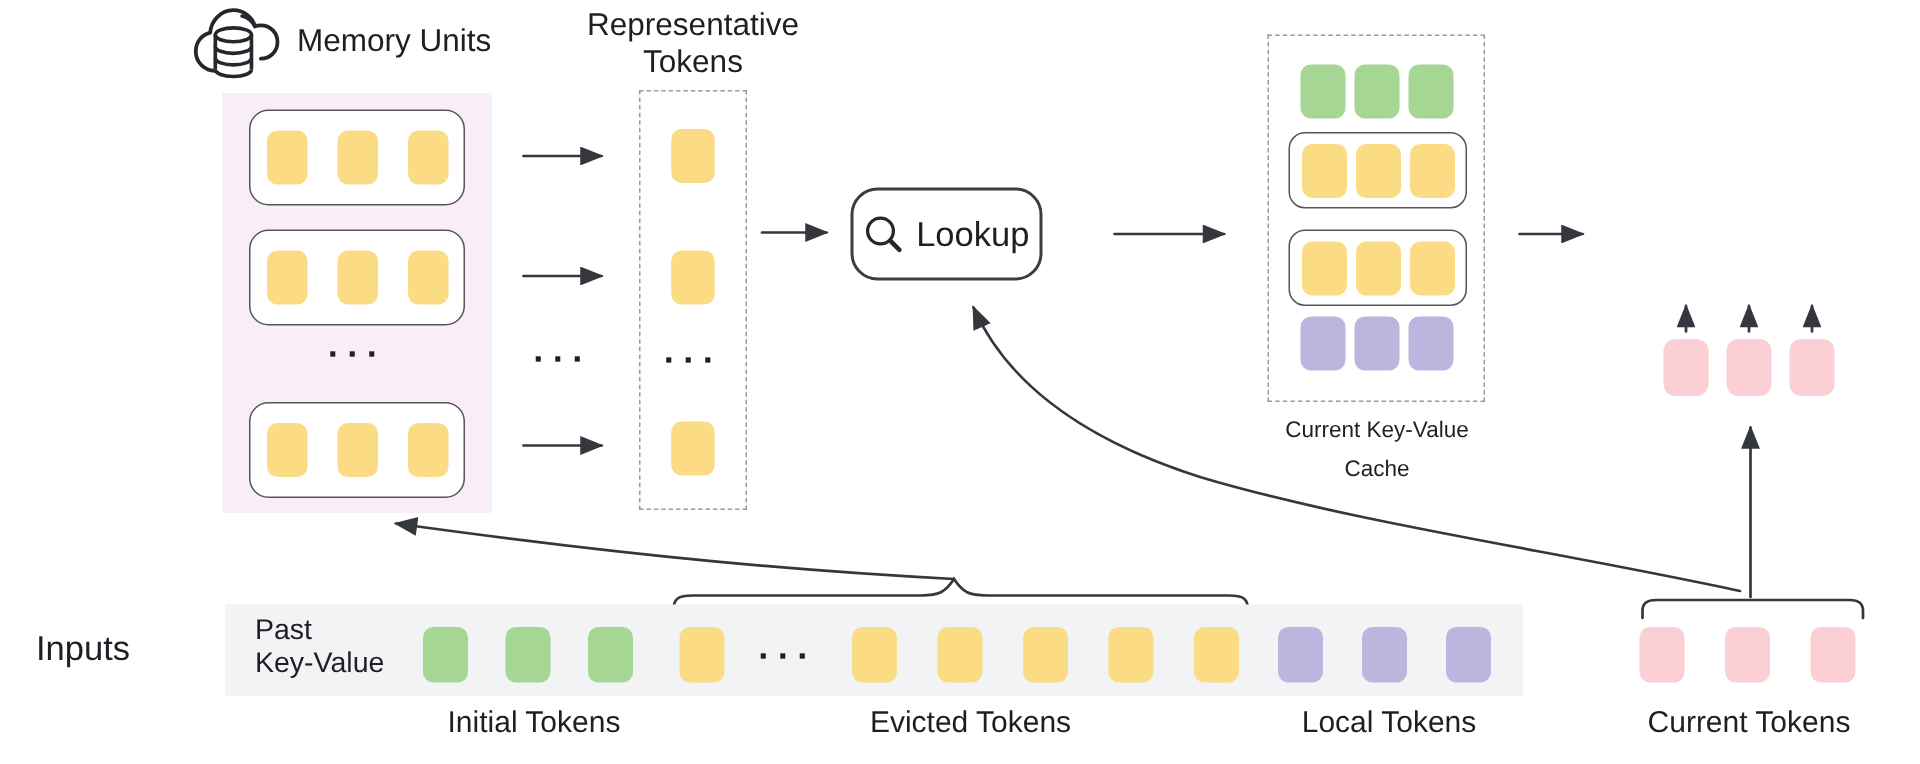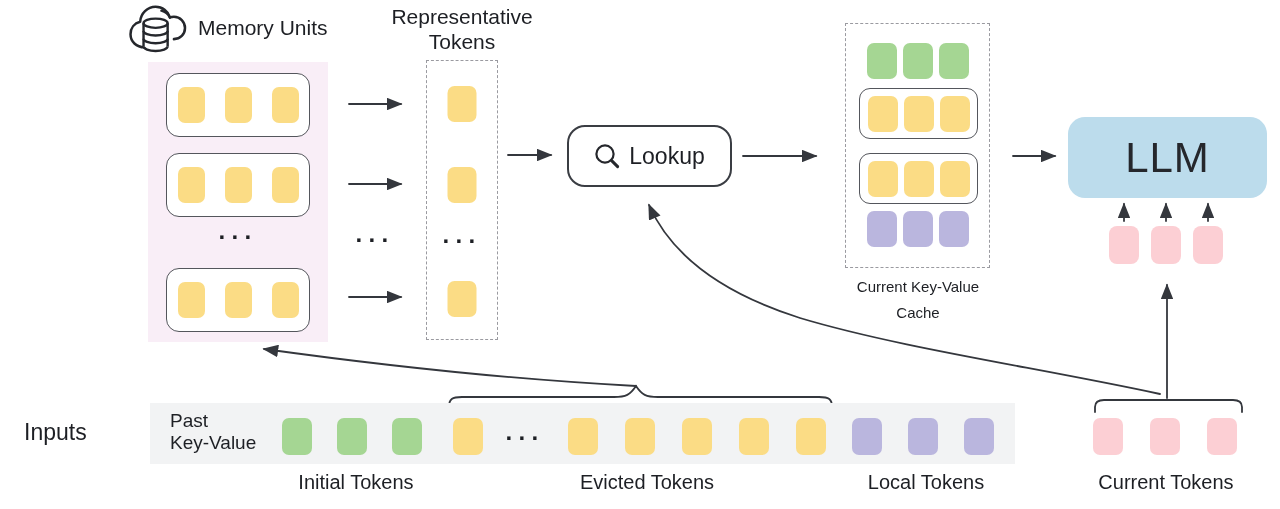--- a/index.html
+++ b/index.html
@@ -32,21 +32,21 @@
   #panel-dots{left:0;width:100%;top:163px}
   #mid-dots{left:345px;top:228px;width:60px}
 
   
   #rep-label{left:372px;top:4px;width:180px;font-size:21px;line-height:25px}
   #rep-box{left:426px;top:60px;width:72px;height:280px;border:1.6px dashed #9a9aa0}
   #rep-box .token{position:absolute;left:50%;transform:translateX(-50%);width:29px;height:36px;background:var(--yellow,#fbdc85)}
   #rep-dots{left:0;width:100%;top:168px}
 
   
-  #lookup-btn{left:567px;top:125px;width:165px;height:62px;background:#fff;border:2px solid #3a3d43;border-radius:18px;display:flex;align-items:center;justify-content:center;gap:9px}
+  #lookup-btn{left:567px;top:125px;width:128px;height:62px;background:#fff;border:2px solid #3a3d43;border-radius:18px;display:flex;align-items:center;justify-content:center;gap:9px}
   #lookup-btn span{font-size:23px;color:var(--text,#1d1f24)}
 
   
   #cache-box{left:845px;top:23px;width:145px;height:245px;border:1.6px dashed #9a9aa0}
   .cache-row{position:absolute;left:0;width:100%;display:flex;justify-content:center;align-items:center;gap:6px}
   .cache-row .token{width:30px;height:36px}
   .cache-row.boxed{left:13px;width:119px;height:51px;border:1.3px solid #54565c;border-radius:11px}
   #cache-row-1{top:19px}#cache-row-2{top:64px}#cache-row-3{top:129px}#cache-row-4{top:187px}
   #cache-label{left:818px;top:274px;width:200px;font-size:15px;line-height:26px}
 
@@ -163,21 +163,20 @@
       </div>
     <div class="cache-row" id="cache-row-4">
         <span class="token" style="background: rgb(186, 182, 222);"></span>
         <span class="token" style="background: rgb(186, 182, 222);"></span>
         <span class="token" style="background: rgb(186, 182, 222);"></span>
       </div>
   </div>
   <div class="lbl pre center" id="cache-label">Current Key-Value
 Cache</div>
 
-  <div class="abs" id="llm-box">LLM</div>
   <div class="abs" id="llm-inputs">
       <span class="token" style="background: rgb(252, 207, 212);"></span>
       <span class="token" style="background: rgb(252, 207, 212);"></span>
       <span class="token" style="background: rgb(252, 207, 212);"></span>
     </div>
 
   <div class="abs" id="input-strip"></div>
   <div class="lbl pre" id="past-kv-label">Past
 Key-Value</div>
   <div class="trow" id="g-initial">

